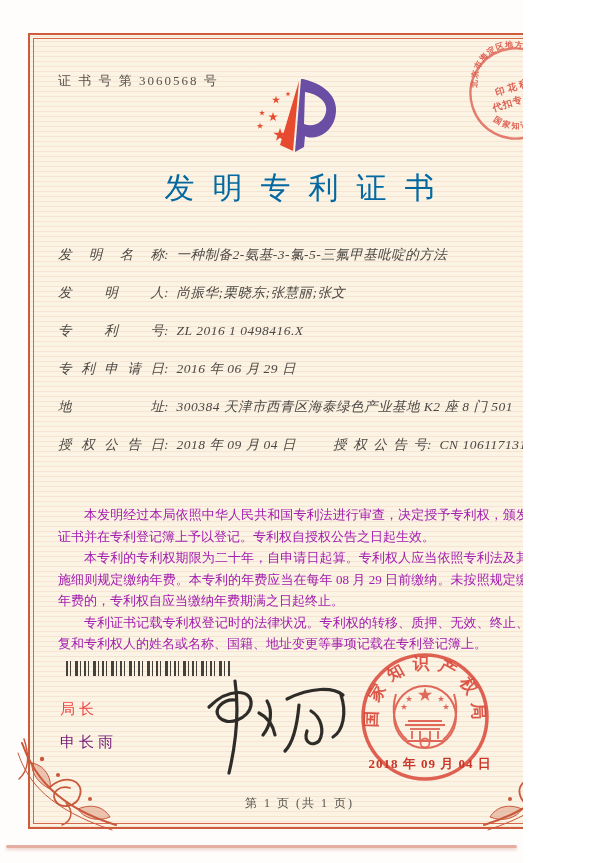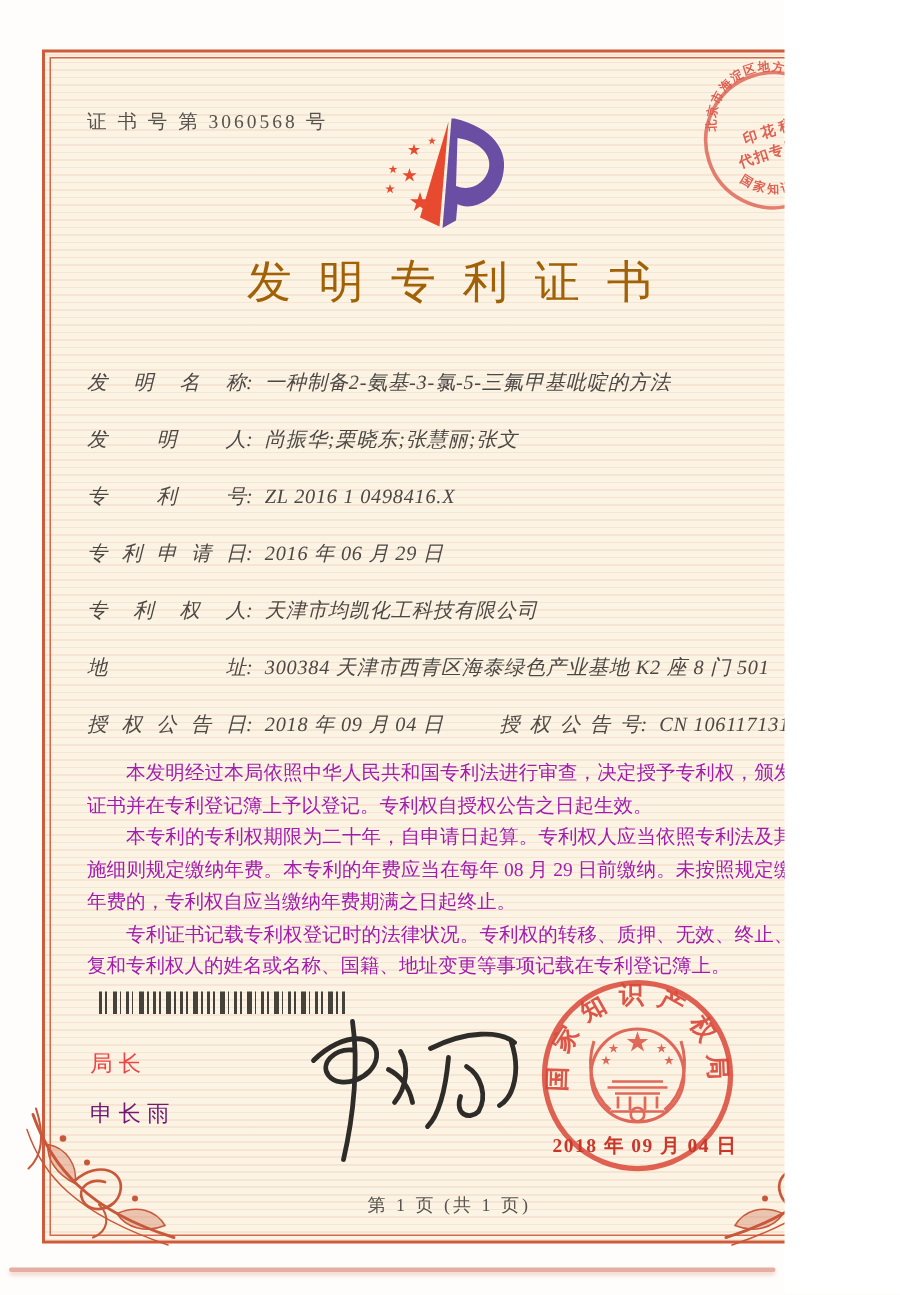--- a/index.html
+++ b/index.html
@@ -7,21 +7,21 @@
         font-family:"Liberation Serif","DejaVu Serif",serif;color:#4c4844;}
   
   .frame{position:absolute;left:28px;top:33px;width:543px;height:792px;
          border:2px solid #cf5b3d;
          background:
            repeating-linear-gradient(0deg, rgba(224,150,120,0.16) 0px, rgba(224,150,120,0.16) 1px, transparent 1px, transparent 5px),
            #fbf3e3;}
   .frame::before{content:"";position:absolute;inset:3px;border:1px solid #d3684a;pointer-events:none;}
   .cert-number{position:absolute;left:58px;top:72px;font-size:13px;letter-spacing:2px;color:#56524c;}
   .title{position:absolute;left:28px;top:168px;width:543px;text-align:center;
-         font-size:30px;font-weight:500;letter-spacing:18px;text-indent:18px;color:#a16207;}
+         font-size:30px;font-weight:500;letter-spacing:18px;text-indent:18px;color:#0369a1;}
   
   .fields{position:absolute;left:58px;top:245px;width:484px;font-size:13.5px;line-height:20px;}
   .frow{height:38px;position:relative;font-style:italic;}
   .flabel{display:inline-block;width:106px;text-align:justify;text-align-last:justify;vertical-align:top;}
   .fcolon{margin-right:8px;}
   .fvalue{letter-spacing:0.5px;}
   .grant-pair2{position:absolute;left:275px;top:0;white-space:nowrap;}
   .grant-pair2 .flabel{width:94px;}
   
   .body-text{position:absolute;left:58px;top:504px;width:484px;font-size:13px;line-height:21.5px;
@@ -91,23 +91,20 @@
       <span class="flabel">发明名称</span><span class="fcolon">:</span><span class="fvalue">一种制备2-氨基-3-氯-5-三氟甲基吡啶的方法</span>
     </div>
     <div class="frow">
       <span class="flabel">发明人</span><span class="fcolon">:</span><span class="fvalue">尚振华;栗晓东;张慧丽;张文</span>
     </div>
     <div class="frow">
       <span class="flabel">专利号</span><span class="fcolon">:</span><span class="fvalue">ZL 2016 1 0498416.X</span>
     </div>
     <div class="frow">
       <span class="flabel">专利申请日</span><span class="fcolon">:</span><span class="fvalue">2016 年 06 月 29 日</span>
-    </div>
-    <div class="frow">
-      <span class="flabel">专利权人</span><span class="fcolon">:</span><span class="fvalue">天津市均凯化工科技有限公司</span>
     </div>
     <div class="frow">
       <span class="flabel">地址</span><span class="fcolon">:</span><span class="fvalue">300384 天津市西青区海泰绿色产业基地 K2 座 8 门 501</span>
     </div>
     <div class="frow">
       <span class="flabel">授权公告日</span><span class="fcolon">:</span><span class="fvalue">2018 年 09 月 04 日</span>
       <span class="grant-pair2">
         <span class="flabel">授权公告号</span><span class="fcolon">:</span><span class="fvalue">CN 106117131 B</span>
       </span>
     </div>

